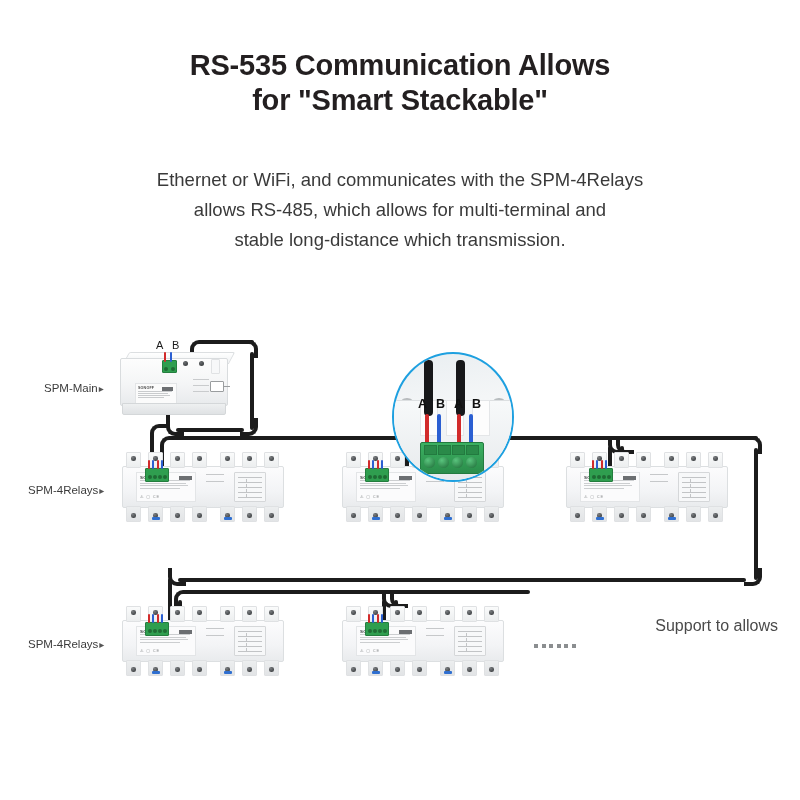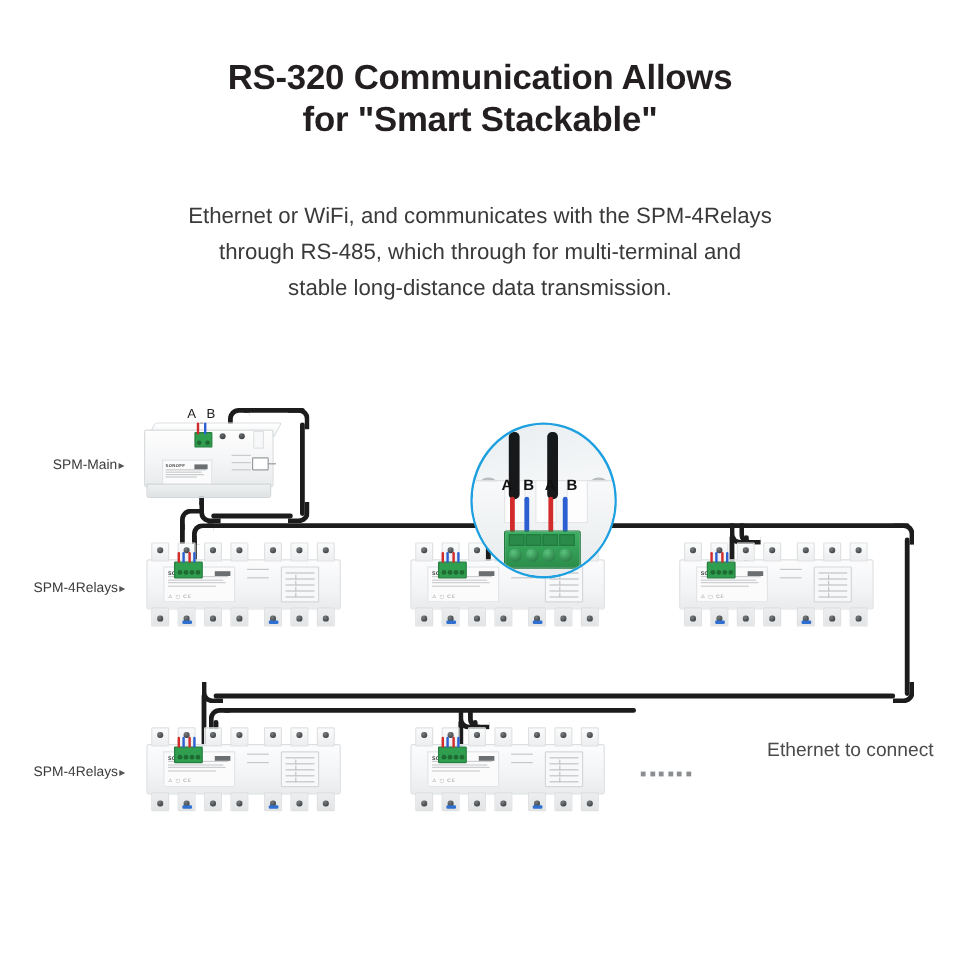--- a/index.html
+++ b/index.html
@@ -176,28 +176,28 @@
   .dots{position:absolute;left:534px;top:634px;width:60px;}
   .dots span{display:inline-block;width:4px;height:4px;background:#8b8e90;margin-right:3.5px;}
 </style>
 </head>
 <body>
 
 <div class="page">
 
   <div class="hdr">
     <h1>
-      <span>RS-320 Communication Allows</span><br>
+      <span>RS-535 Communication Allows</span><br>
       <span>for "Smart Stackable"</span>
     </h1>
     <div class="sub">
       <br>
       <span>Ethernet or WiFi, and communicates with the SPM-4Relays</span><br>
-      <span>through RS-485, which through for multi-terminal and</span><br>
-      <span>stable long-distance data transmission.</span>
+      <span>allows RS-485, which allows for multi-terminal and</span><br>
+      <span>stable long-distance which transmission.</span>
     </div>
   </div>
 
   <div>
 
     <div class="row-label" style="left:44px;top:382px;">
       <span>SPM-Main</span><span class="caret">▸</span>
     </div>
     <div class="row-label" style="left:28px;top:484px;">
       <span>SPM-4Relays</span><span class="caret">▸</span>
@@ -735,17 +735,17 @@
         <div class="gslot" style="left:45px;"></div>
         <div class="gp" style="left:3px;"></div>
         <div class="gp" style="left:17px;"></div>
         <div class="gp" style="left:31px;"></div>
         <div class="gp" style="left:45px;"></div>
       </div>
     </div>
 
     <div class="dots"><span></span><span></span><span></span><span></span><span></span><span></span></div>
     <div class="support">
-      <div class="l1">Ethernet to connect</div>
+      <div class="l1">Support to allows</div>
     </div>
 
   </div>
 </div>
 
 </body></html>

